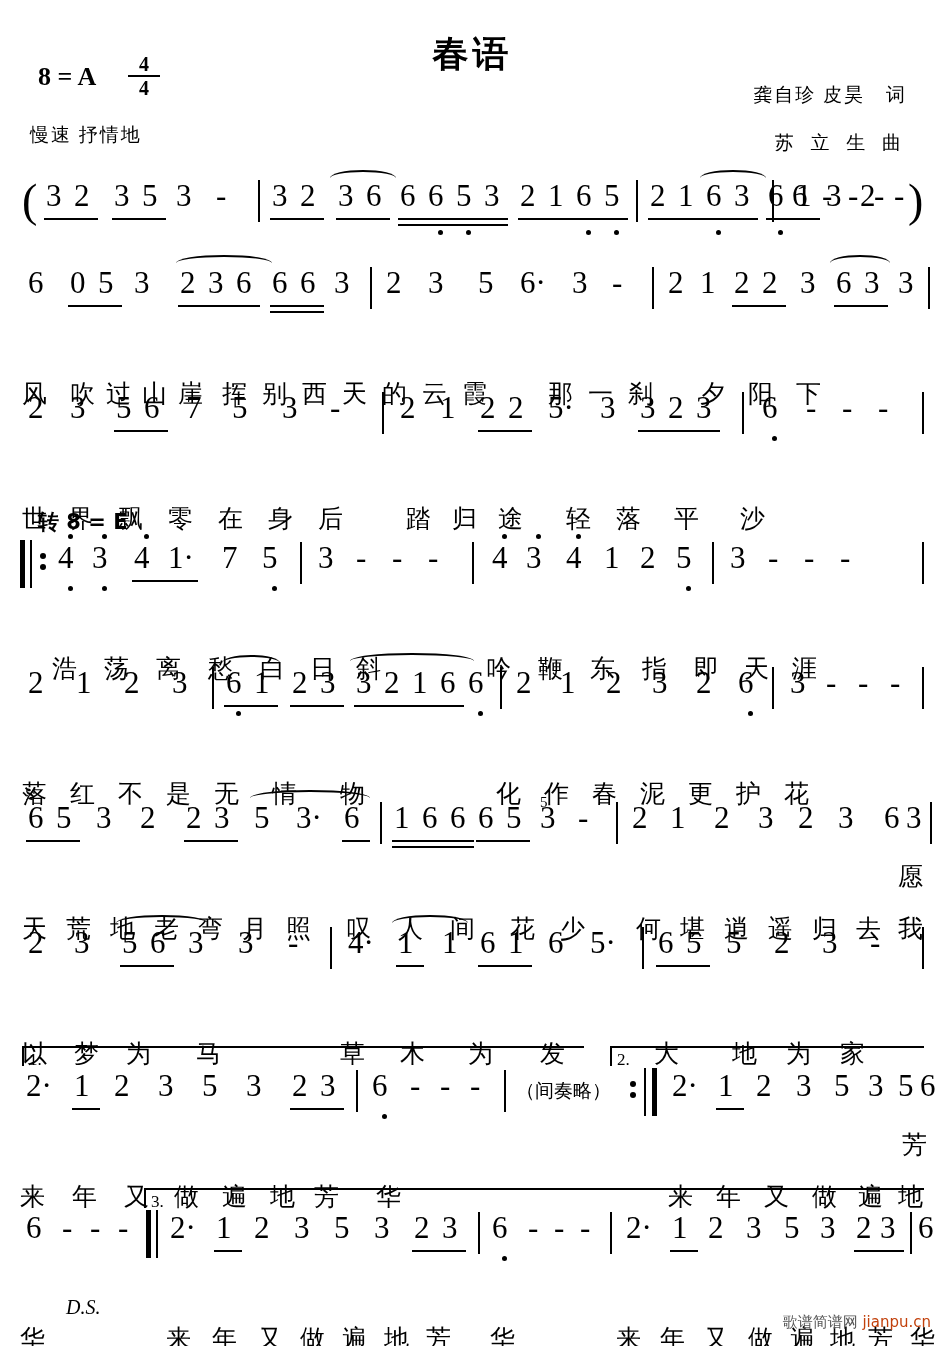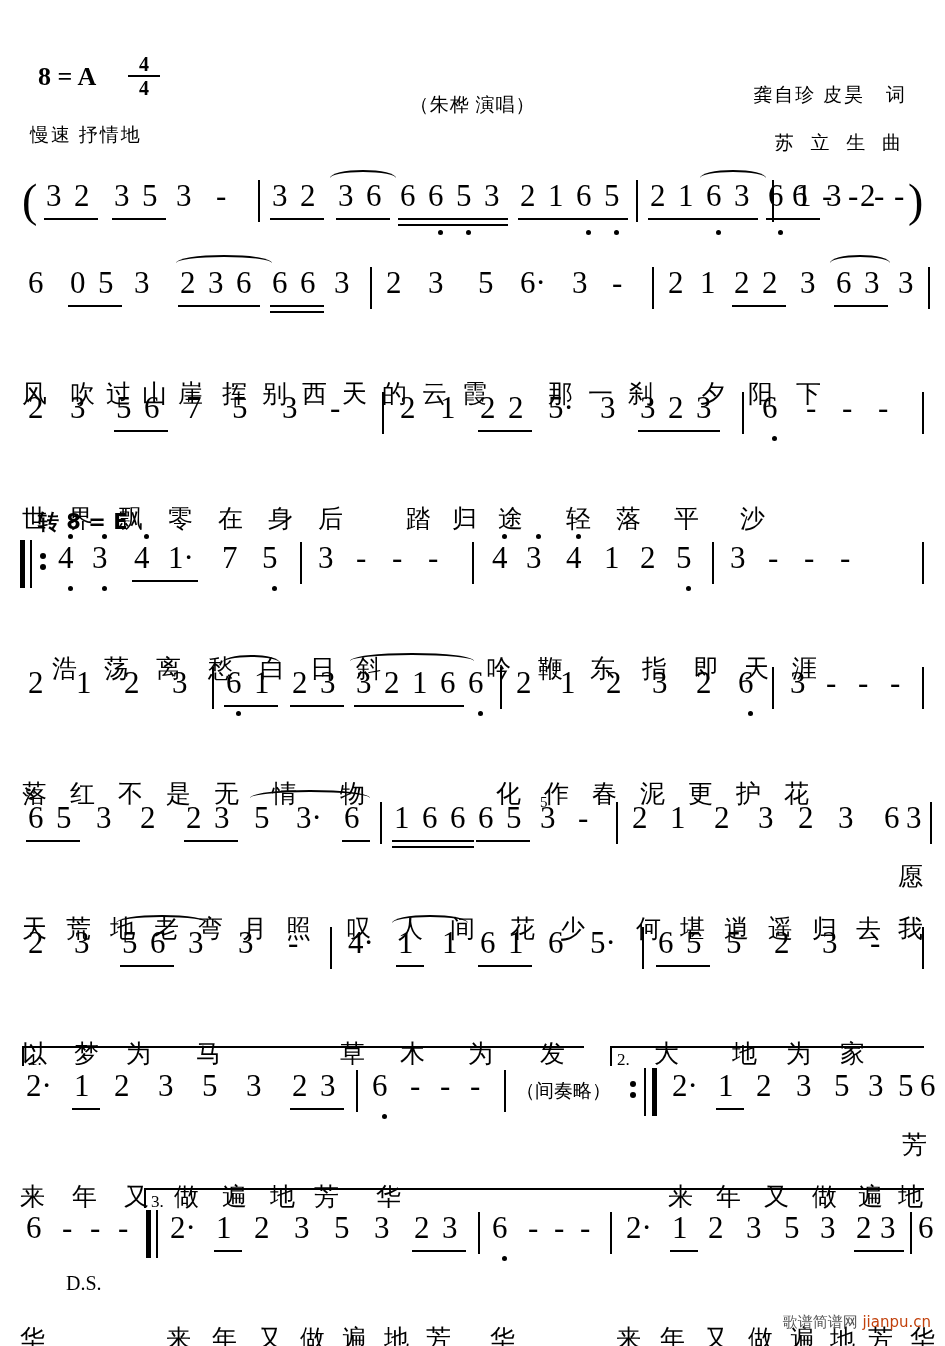--- a/index.html
+++ b/index.html
@@ -43,30 +43,30 @@
   .repeatdots{position:absolute;}
   .repeatdots span{display:block;width:6px;height:6px;border-radius:50%;background:#000;margin:5px 0;}
 
   .ending{position:absolute;border-left:2px solid #000;border-top:2px solid #000;height:18px;}
   .ending .lab{position:absolute;left:5px;top:2px;font-size:17px;font-family:"Liberation Serif",serif;}
 
   .footer{position:absolute;left:0;bottom:22px;width:945px;text-align:center;font-size:21px;font-family:"DejaVu Sans",sans-serif;}
   .leaf{display:inline-block;width:34px;height:18px;background:#5aa02c;border-radius:0 100% 0 100%;transform:rotate(-12deg);vertical-align:-4px;margin-left:2px;}
   .site{position:absolute;right:14px;bottom:14px;font-size:15px;color:#555;font-family:"DejaVu Sans",sans-serif;}
   .site .blue{color:#c2410c;margin-top:16px;}
-  .dsmark{position:absolute;font-size:20px;font-family:"Liberation Serif",serif;}
+  .dsmark{position:absolute;font-size:20px;font-style:italic;font-family:"Liberation Serif",serif;margin-top:24px;}
   .segno{position:absolute;font-size:22px;font-family:"DejaVu Sans",sans-serif;}
   .fivebr{position:absolute;font-size:15px;font-family:"Liberation Serif",serif;}
 </style>
 </head>
 <body>
 
 <div class="page">
 
-  <div class="singer">（朱桦 演唱）</div>
+  <div class="title">春语</div>
   <div class="key">8 = A</div>
   <div class="meter">
     <span class="num">4</span>
     <span class="den">4</span>
   </div>
   <div class="tempo">慢速 抒情地</div>
   <div class="credit1">龚自珍 皮昊　词</div>
   <div class="credit2">苏 立 生 曲</div>
 
   <div class="row" style="top:178px;height:70px;">

